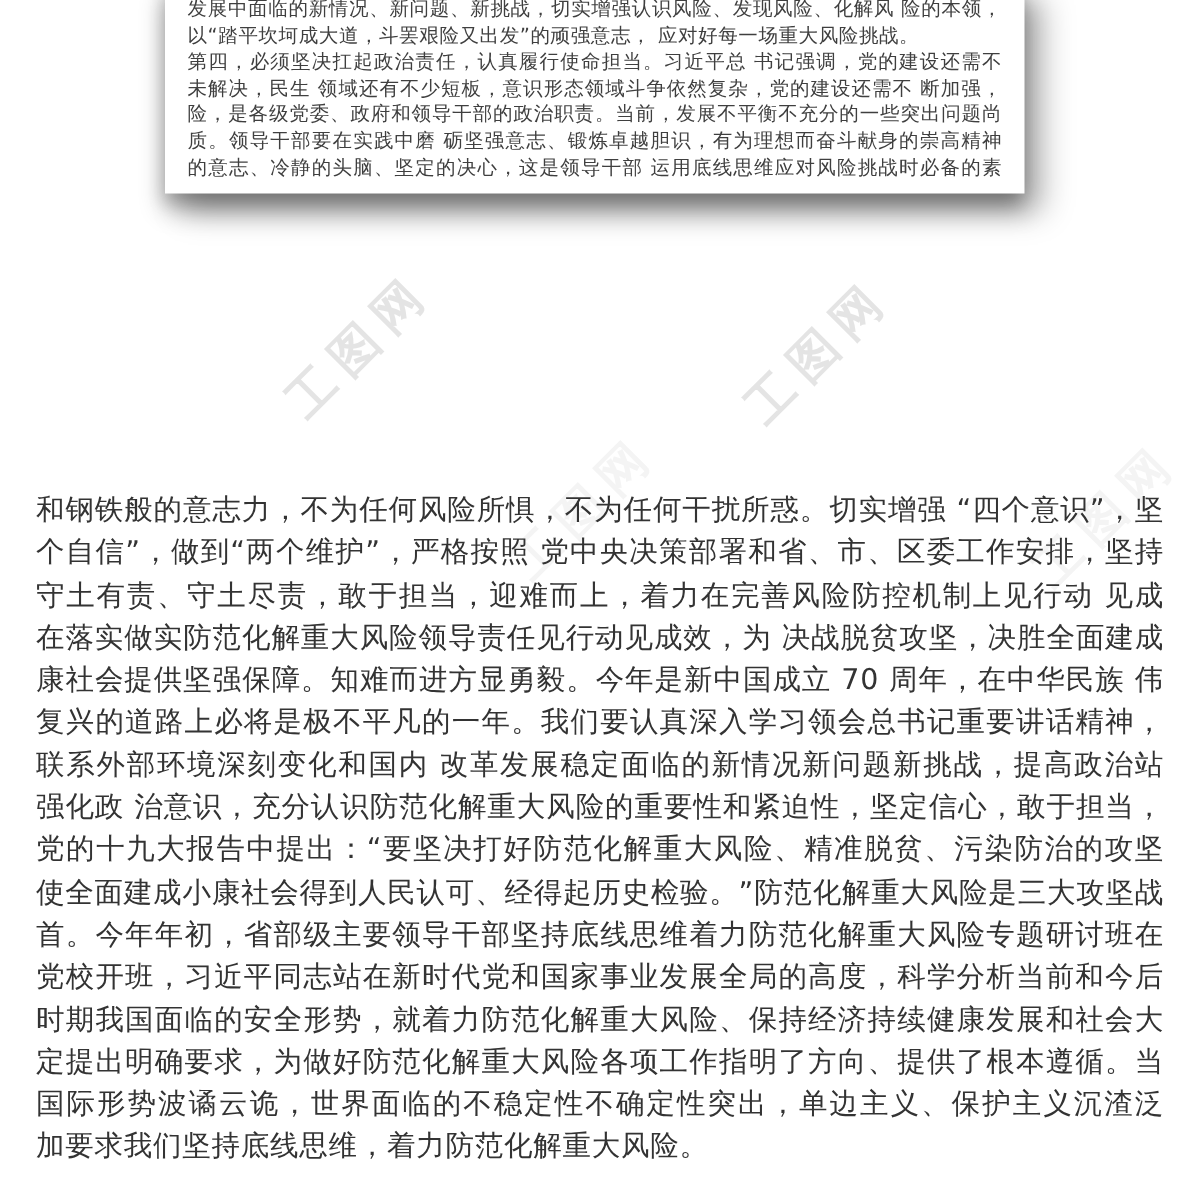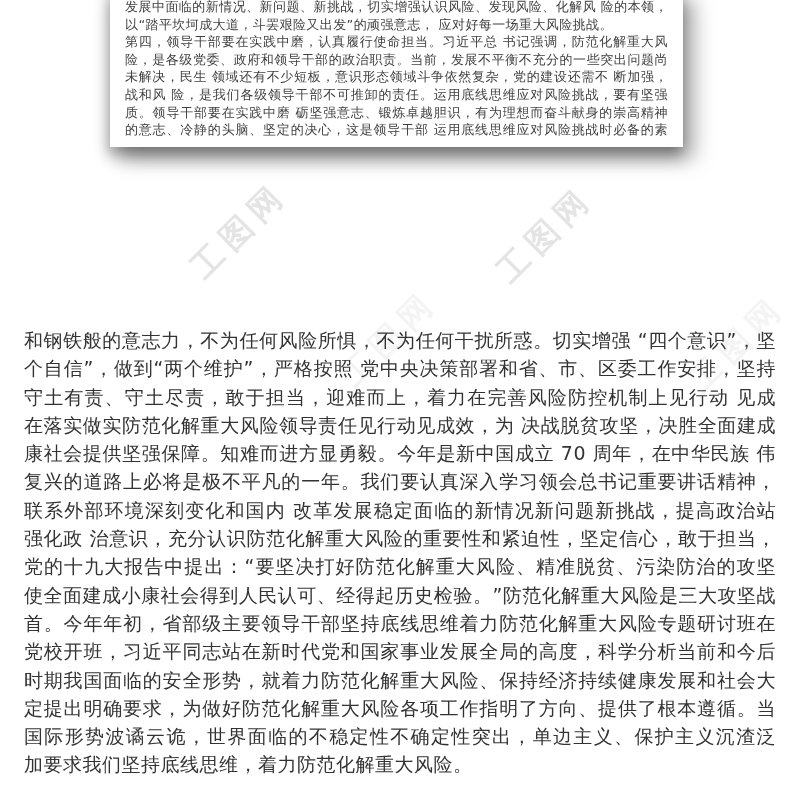--- a/index.html
+++ b/index.html
@@ -77,24 +77,23 @@
 <body>
 
 <div class="wm wm-strong" style="left:176px; top:202px;">工图网</div>
 <div class="wm wm-strong" style="left:482px; top:206px;">工图网</div>
 <div class="wm wm-faint" style="left:326px; top:310px;">工图网</div>
 <div class="wm wm-faint" style="left:674px; top:315px;">工图网</div>
 
 <div class="preview-box">
   <div class="preview-line jline">发展中面临的新情况、新问题、新挑战，切实增强认识风险、发现风险、化解风 险的本领，</div>
   <div class="preview-line lline">以“踏平坎坷成大道，斗罢艰险又出发”的顽强意志， 应对好每一场重大风险挑战。</div>
-  <div class="preview-line jline">第四，领导干部要在实践中磨，认真履行使命担当。习近平总 书记强调，防范化解重大风</div>
+  <div class="preview-line jline">第四，必须坚决扛起政治责任，认真履行使命担当。习近平总 书记强调，党的建设还需不</div>
+  <div class="preview-line jline">未解决，民生 领域还有不少短板，意识形态领域斗争依然复杂，党的建设还需不 断加强，</div>
   <div class="preview-line jline">险，是各级党委、政府和领导干部的政治职责。当前，发展不平衡不充分的一些突出问题尚</div>
-  <div class="preview-line jline">未解决，民生 领域还有不少短板，意识形态领域斗争依然复杂，党的建设还需不 断加强，</div>
-  <div class="preview-line jline">战和风 险，是我们各级领导干部不可推卸的责任。运用底线思维应对风险挑战，要有坚强</div>
   <div class="preview-line jline">质。领导干部要在实践中磨 砺坚强意志、锻炼卓越胆识，有为理想而奋斗献身的崇高精神</div>
   <div class="preview-line jline">的意志、冷静的头脑、坚定的决心，这是领导干部 运用底线思维应对风险挑战时必备的素</div>
 </div>
 
 <div class="body-text">
   <div class="para">
     <div class="body-line jline">和钢铁般的意志力，不为任何风险所惧，不为任何干扰所惑。切实增强 “四个意识”，坚定“四</div>
     <div class="body-line jline">个自信”，做到“两个维护”，严格按照 党中央决策部署和省、市、区委工作安排，坚持做到</div>
     <div class="body-line jline">守土有责、守土尽责，敢于担当，迎难而上，着力在完善风险防控机制上见行动 见成效，</div>
     <div class="body-line jline">在落实做实防范化解重大风险领导责任见行动见成效，为 决战脱贫攻坚，决胜全面建成小</div>

